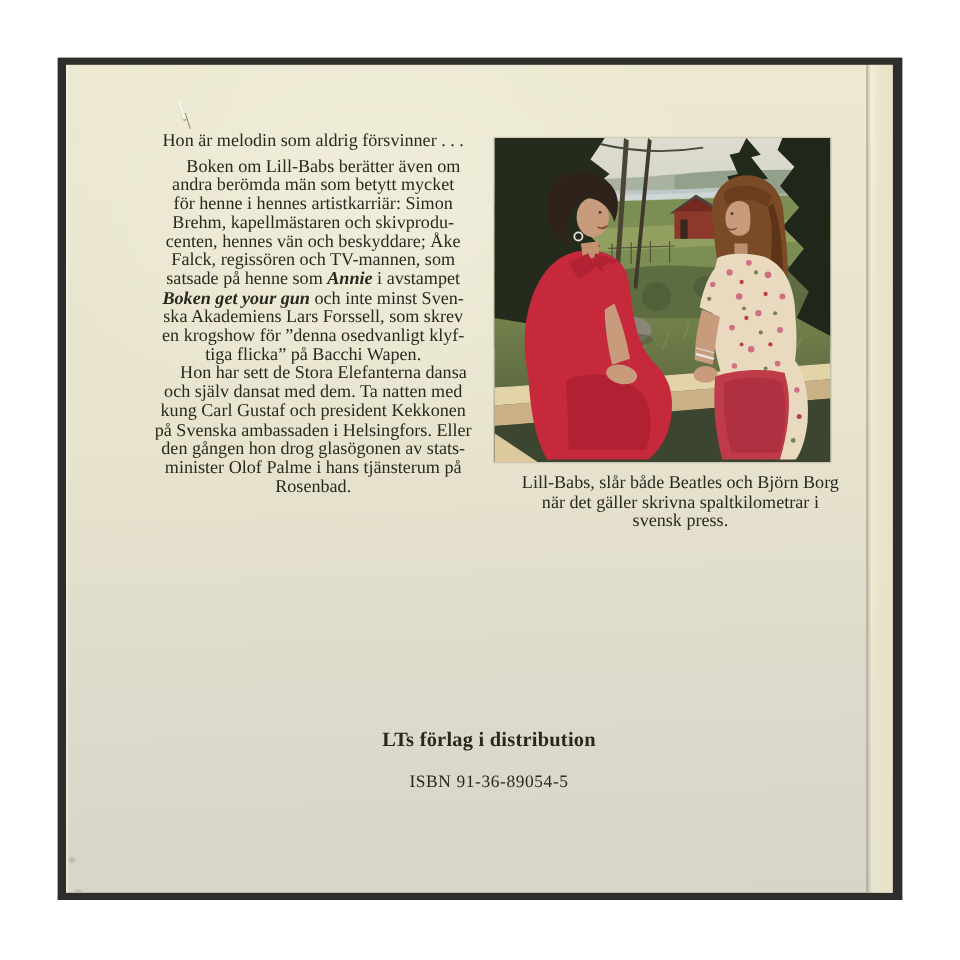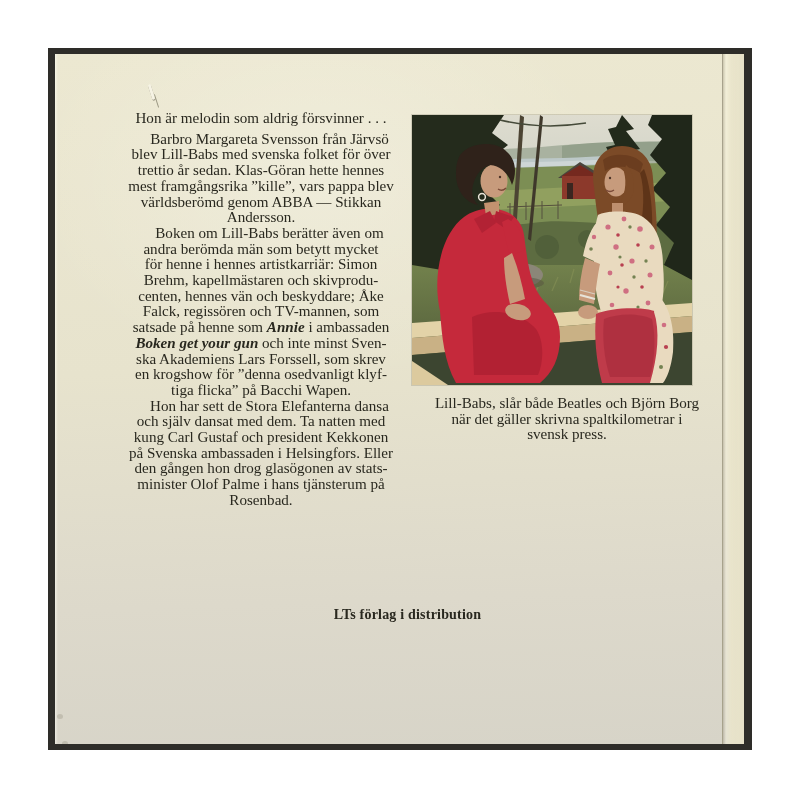--- a/index.html
+++ b/index.html
@@ -48,50 +48,44 @@
   .col-left{left:44px;top:57px;width:324px;}
   .col-right{left:353px;top:342px;width:318px;}
 
   .photo{
     position:absolute;left:357px;top:61px;width:280px;height:270px;
     background:#cdd1c6;box-shadow:0 0 0 1px rgba(120,115,95,0.25);
   }
   .photo svg{display:block;}
 
   .centerline{position:absolute;left:16px;right:0;text-align:center;color:#29281f;}
-  .publisher{top:553px;font-weight:700;font-size:14px;letter-spacing:0.2px;}
+  .publisher{top:553px;font-weight:700;font-size:17px;letter-spacing:0.2px;}
   .isbn{top:590px;font-size:14.5px;letter-spacing:0.5px;}
 </style>
 </head>
 <body>
 
 <div class="book">
   <div class="cover">
     <div class="cover-sheen"></div>
     <div class="hinge-strip"></div>
     <div class="edge-highlight"></div>
     <div class="scratch"></div>
     <div class="stain-dot dot1"></div>
     <div class="stain-dot dot2"></div>
 
     <div class="text-col col-left">
       <p class="intro">Hon är melodin som aldrig försvinner . . .</p>
-      <p class="indent">Barbro Margareta Svensson från Järvsö
-blev Lill-Babs med svenska folket för över
-trettio år sedan. Klas-Göran hette hennes
-mest framgångsrika ”kille”, vars pappa blev
-världsberömd genom ABBA — Stikkan
-Andersson.</p>
       <p class="indent"><span>Boken om Lill-Babs berätter även om
 andra berömda män som betytt mycket
 för henne i hennes artistkarriär: Simon
 Brehm, kapellmästaren och skivprodu-
 centen, hennes vän och beskyddare; Åke
 Falck, regissören och TV-mannen, som
-satsade på henne som </span><span class="it">Annie</span><span> i ambassaden
+satsade på henne som </span><span class="it">Annie</span><span> i avstampet
 </span><span class="it">Boken get your gun</span><span> och inte minst Sven-
 ska Akademiens Lars Forssell, som skrev
 en krogshow för ”denna osedvanligt klyf-
 tiga flicka” på Bacchi Wapen.</span></p>
       <p class="indent">Hon har sett de Stora Elefanterna dansa
 och själv dansat med dem. Ta natten med
 kung Carl Gustaf och president Kekkonen
 på Svenska ambassaden i Helsingfors. Eller
 den gången hon drog glasögonen av stats-
 minister Olof Palme i hans tjänsterum på
@@ -227,14 +221,15 @@
       </svg>
     </div>
 
     <div class="text-col col-right">
       <p>Lill-Babs, slår både Beatles och Björn Borg
 när det gäller skrivna spaltkilometrar i
 svensk press.</p>
     </div>
 
     <div class="centerline publisher">LTs förlag i distribution</div>
+    <div class="centerline isbn">ISBN 91-36-89054-5</div>
   </div>
 </div>
 
 </body></html>

